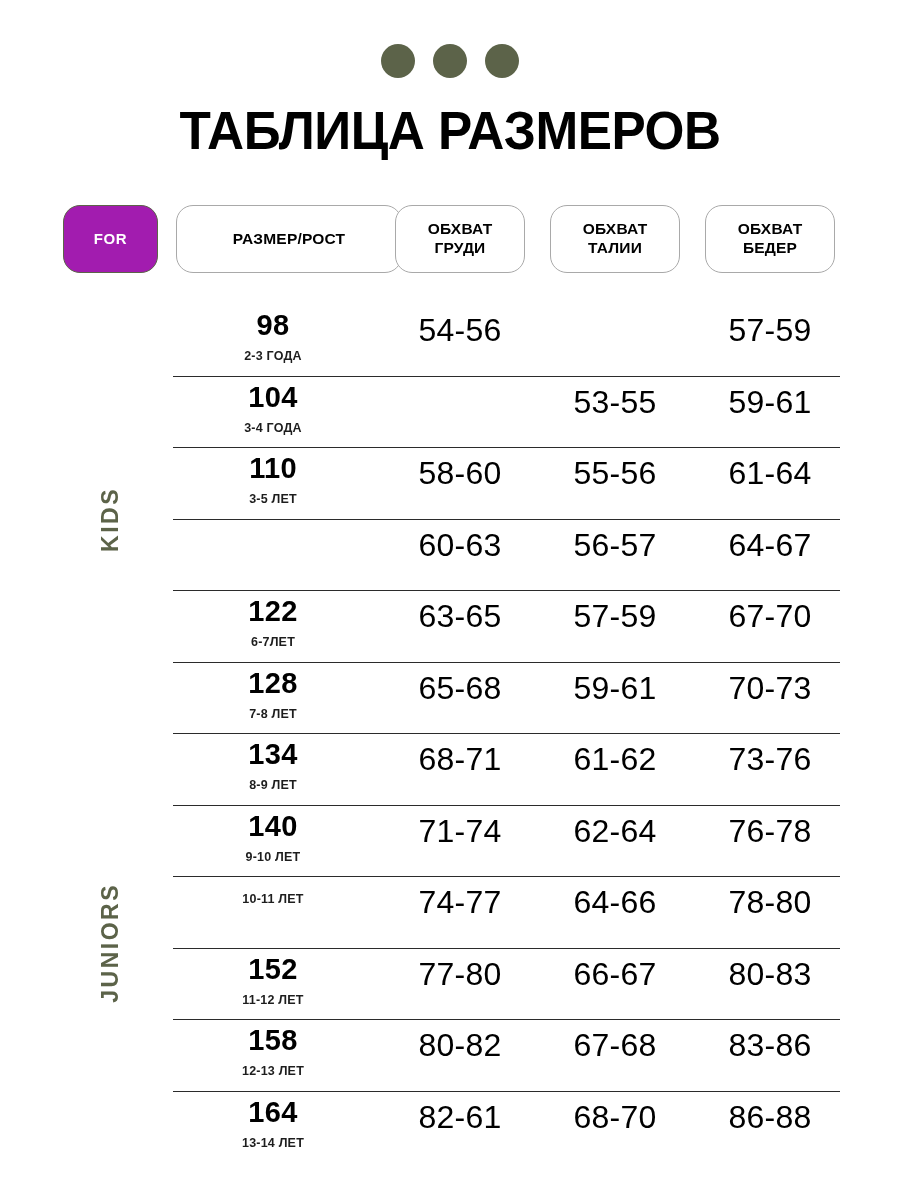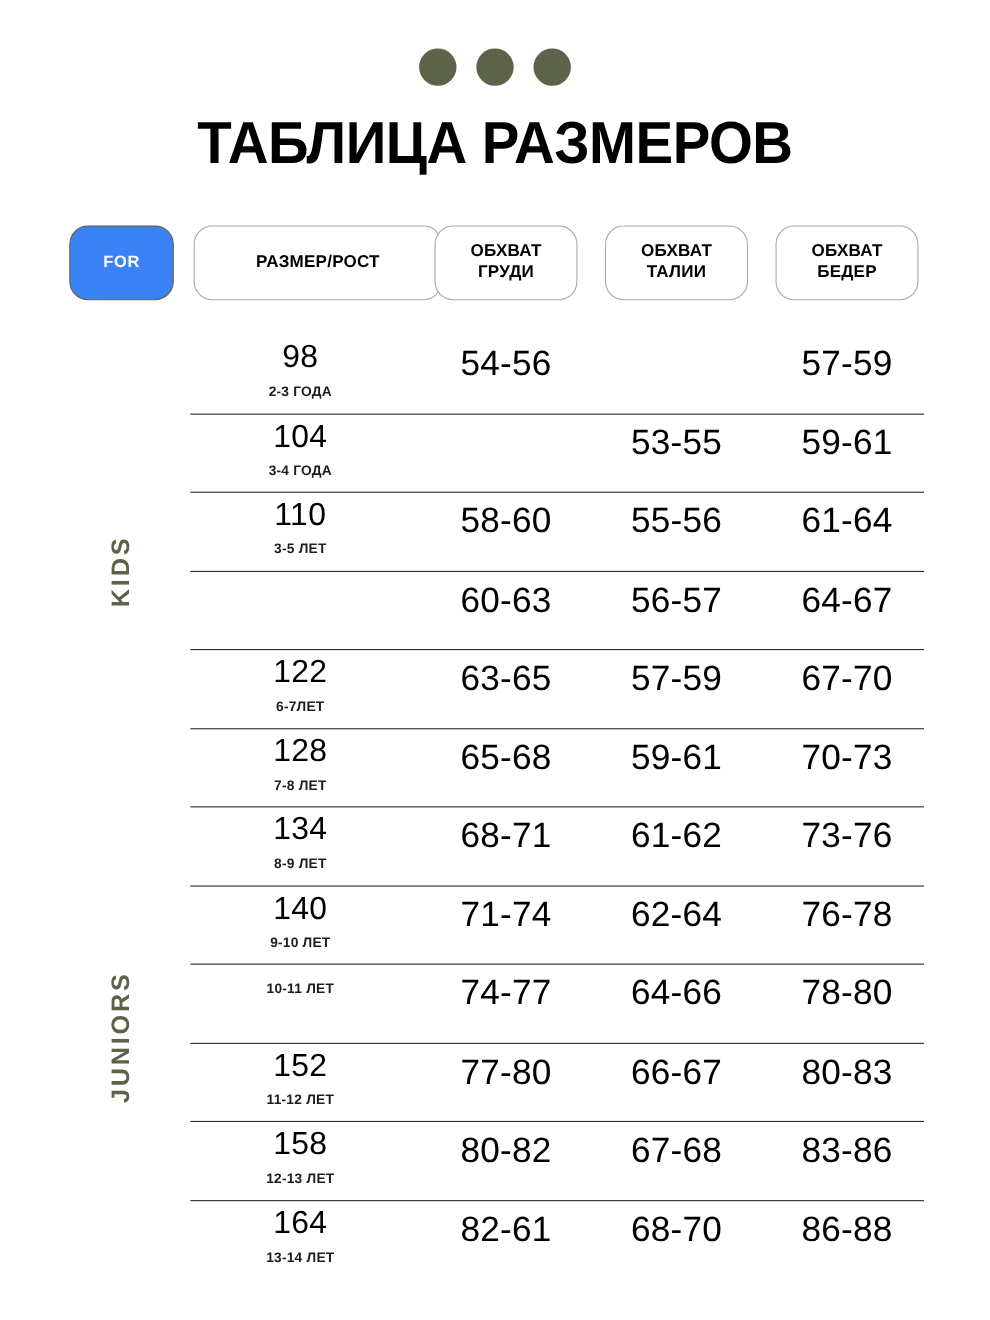--- a/index.html
+++ b/index.html
@@ -74,21 +74,21 @@
     letter-spacing: 0.2px;
   }
 
   .pill.outline {
     background: #ffffff;
     border: 1.4px solid #a9a9a9;
     color: #000000;
   }
 
   .pill.filled {
-    background: #3b82f6;
+    background: #a21caf;
     border: 1.4px solid #5c6349;
     color: #ffffff;
     font-size: 15px;
     letter-spacing: 0.6px;
   }
 
   .pill-for     { left: 63px;  width: 95px;  }
   .pill-size    { left: 176px; width: 226px; }
   .pill-chest   { left: 395px; width: 130px; }
   .pill-waist   { left: 550px; width: 130px; }
@@ -133,21 +133,21 @@
   }
 
   
   .cell-size {
     left: 0;
     width: 200px;
     top: 6px;
   }
   .cell-size .size-num {
     font-size: 29px;
-    font-weight: 400;
+    font-weight: 700;
     line-height: 1;
     color: #000000;
     letter-spacing: 0.3px;
   }
   .cell-size .size-age {
     margin-top: 9px;
     font-size: 12.5px;
     font-weight: 700;
     letter-spacing: 0.2px;
     color: #1d1d1d;

